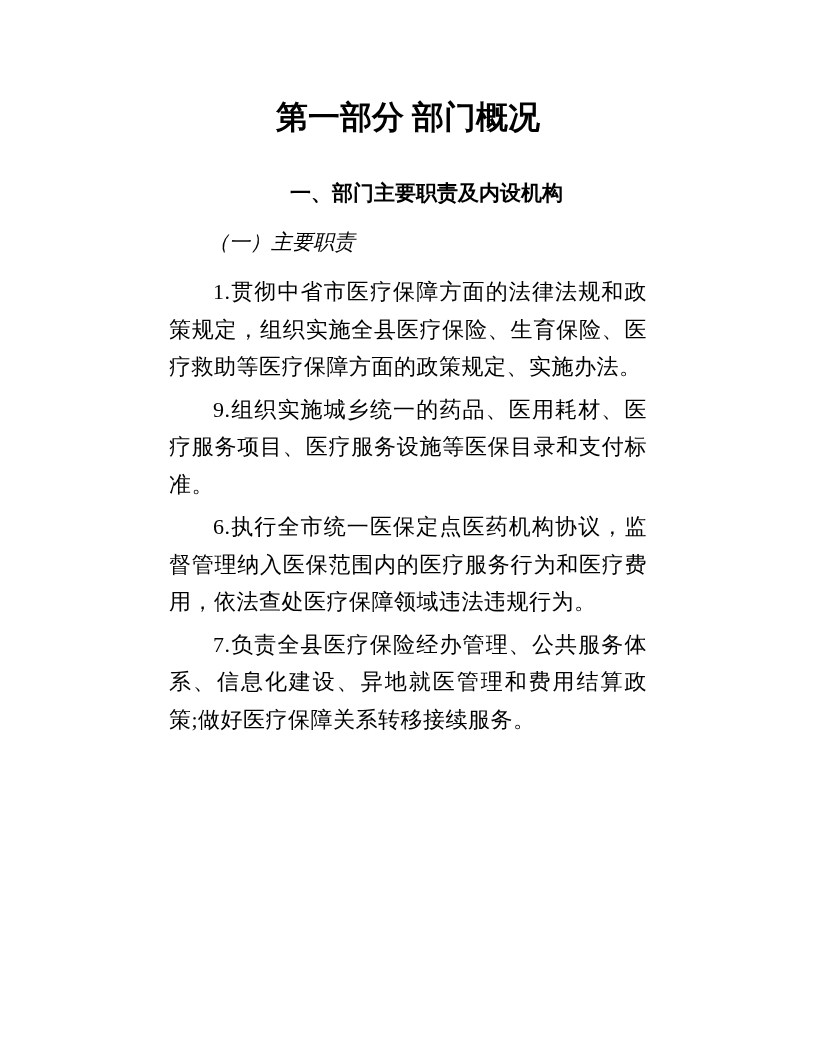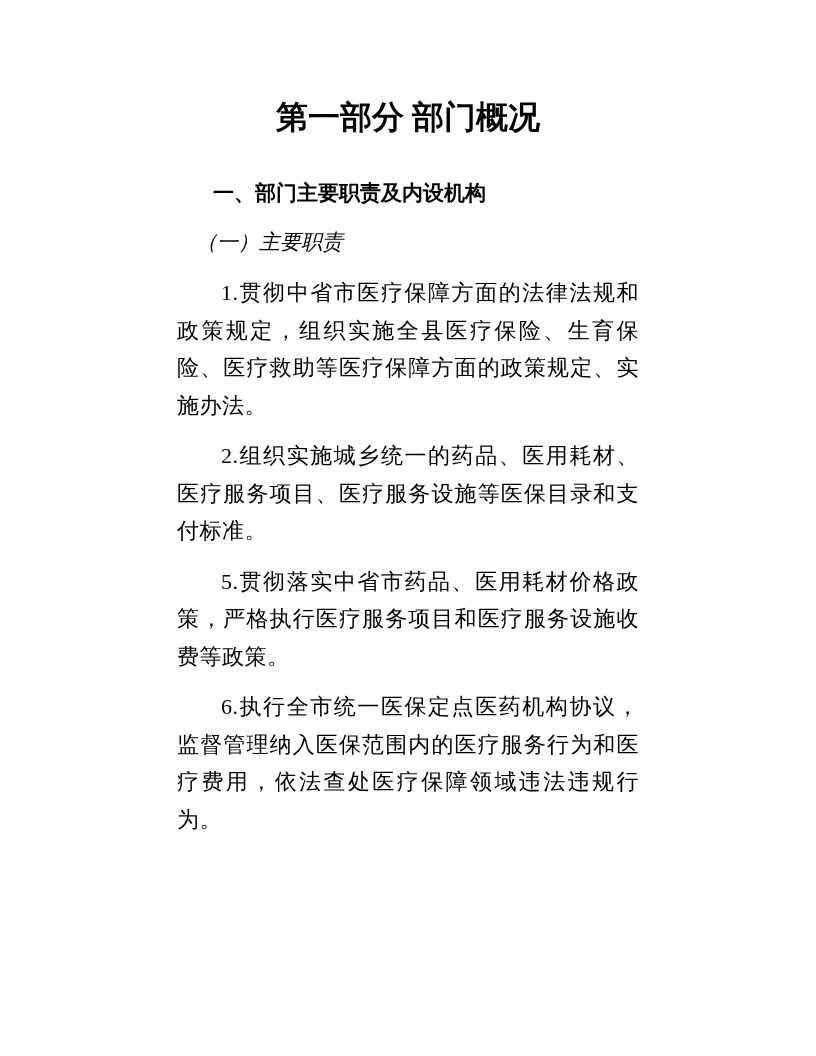--- a/index.html
+++ b/index.html
@@ -22,38 +22,39 @@
     .doc-title {
       margin: 0 0 37px 0;
       font-family: "Liberation Serif", serif;
       font-size: 32px;
       font-weight: bold;
       line-height: 40px;
       text-align: center;
       white-space: nowrap;
     }
     .section-heading {
-      margin: 12px;
+      margin: 0;
       font-family: "Liberation Sans", sans-serif;
       font-size: 21px;
       font-weight: bold;
       line-height: 37.5px;
       text-indent: 37px;
+      text-align: center;
     }
     .sub-heading {
-      margin: 0;
+      margin: 12px;
       font-family: "Liberation Serif", serif;
       font-size: 21px;
       font-weight: normal;
       font-style: italic;
       line-height: 37.5px;
       text-indent: 32px;
     }
     .body-para {
-      margin: 13px;
+      margin: 5px;
       font-family: "Liberation Serif", serif;
       font-size: 22px;
       font-weight: normal;
       line-height: 37.5px;
       text-align: justify;
       text-indent: 44px;
       letter-spacing: 0.5px;
     }
   </style>
 </head>
@@ -63,20 +64,20 @@
   <h1 class="doc-title">第一部分 部门概况</h1>
 
   <h2 class="section-heading">一、部门主要职责及内设机构</h2>
 
   <h3 class="sub-heading">（一）主要职责</h3>
 
   <p class="body-para">1.贯彻中省市医疗保障方面的法律法规和政策规定，组织实施全县医疗保险、生育保险、医疗救助等医疗保障方面的政策规定、实施办法。</p>
 
 
 
-  <p class="body-para">2.组织实施城乡统一的药品、医用耗材、医疗服务项目、医疗服务设施等医保目录和支付标准。</p>
+  <p class="body-para">9.组织实施城乡统一的药品、医用耗材、医疗服务项目、医疗服务设施等医保目录和支付标准。</p>
 
-  <p class="body-para">5.贯彻落实中省市药品、医用耗材价格政策，严格执行医疗服务项目和医疗服务设施收费等政策。</p>
 
   <p class="body-para">6.执行全市统一医保定点医药机构协议，监督管理纳入医保范围内的医疗服务行为和医疗费用，依法查处医疗保障领域违法违规行为。</p>
 
+  <p class="body-para">7.负责全县医疗保险经办管理、公共服务体系、信息化建设、异地就医管理和费用结算政策;做好医疗保障关系转移接续服务。</p>
 
 </div>
 
 </body></html>

